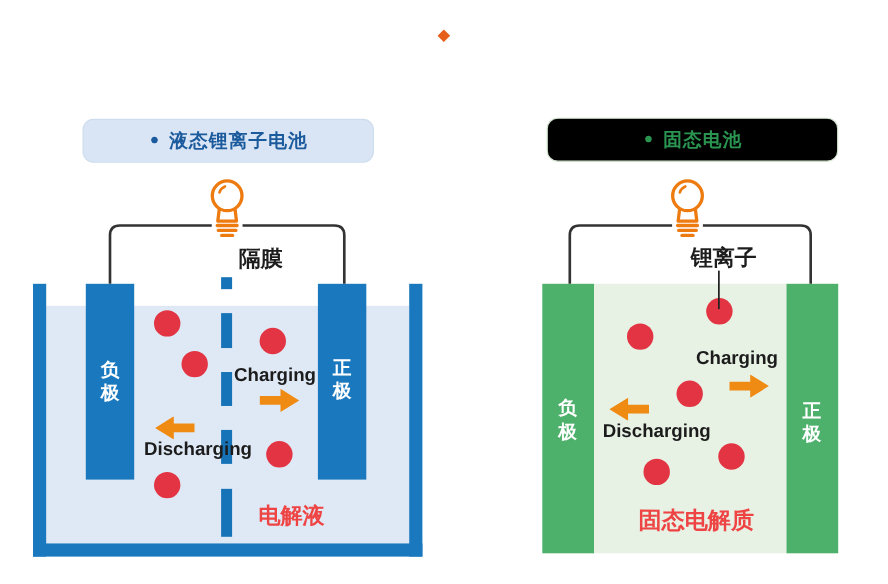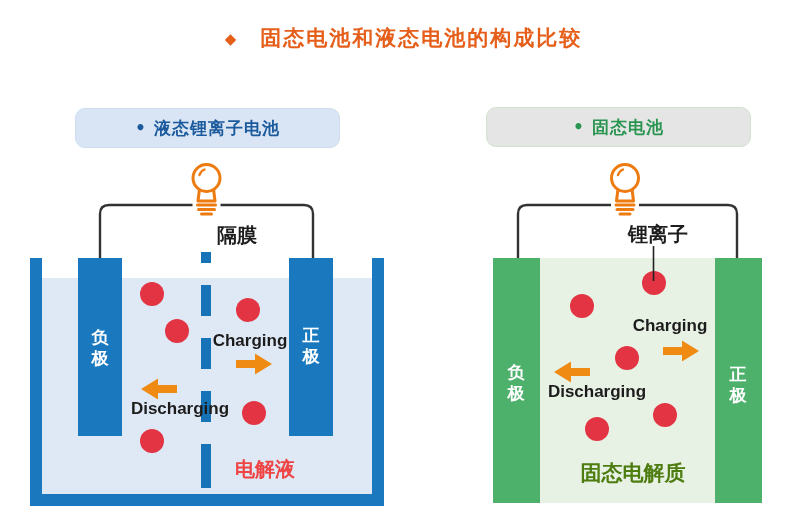--- a/index.html
+++ b/index.html
@@ -9,21 +9,21 @@
   
   .title-row{left:0;right:0;top:24px;display:flex;justify-content:center;align-items:center;gap:24px;}
   .title-diamond{color:#e55f1a;font-size:15px;line-height:1;}
   .title-text{color:#e55f1a;font-size:21px;font-weight:bold;letter-spacing:2px;
               font-family:"DejaVu Sans","Liberation Sans",sans-serif;}
   
   .badge{height:38px;width:263px;border-radius:10px;display:flex;align-items:center;justify-content:center;
          font-size:17px;font-weight:bold;letter-spacing:1px;
          font-family:"DejaVu Sans","Liberation Sans",sans-serif;}
   .badge-liquid{left:75px;top:108px;background:#d9e5f4;border:1px solid #cddded;color:#1b5a9c;}
-  .badge-solid{left:486px;top:107px;background:#e5e5e5;border:1px solid #d2e4cd;color:#2a9551;}
+  .badge-solid{left:497px;top:107px;background:#000000;border:1px solid #d2e4cd;color:#2a9551;}
   
   .lq-liquid{left:42px;top:278px;width:330px;height:216px;background:#dfe9f5;}
   .lq-wall-left{left:30px;top:258px;width:12px;height:248px;background:#1a79be;}
   .lq-wall-right{left:372px;top:258px;width:12px;height:248px;background:#1a79be;}
   .lq-wall-bottom{left:30px;top:494px;width:354px;height:12px;background:#1a79be;}
   .electrode-blue{background:#1a79be;top:258px;width:44px;height:178px;}
   .el-lq-neg{left:78px;}
   .el-lq-pos{left:289px;}
   .separator{left:201px;top:252px;width:10px;height:236px;
              background:repeating-linear-gradient(180deg,#1673b8 0 31px,transparent 31px 53px);
@@ -36,38 +36,37 @@
   
   .electrode-label{color:#ffffff;font-size:17px;font-weight:bold;line-height:1.25;text-align:center;
                    white-space:pre-line;transform:translate(-50%,-50%);
                    font-family:"DejaVu Sans","Liberation Sans",sans-serif;}
   
   .cn-label{transform:translate(-50%,-50%);white-space:nowrap;font-weight:bold;
             font-family:"DejaVu Sans","Liberation Sans",sans-serif;}
   .lbl-separator{left:205px;top:235px;font-size:20px;color:#1d1d1d;margin-left:32px;}
   .lbl-ion{left:658px;top:234px;font-size:20px;color:#1d1d1d;text-align:right;}
   .lbl-electrolyte{left:265px;top:469px;font-size:20px;color:#ef4444;}
-  .lbl-solid-electrolyte{left:633px;top:473px;font-size:21px;color:#4d7c0f;}
+  .lbl-solid-electrolyte{left:633px;top:473px;font-size:21px;color:#ef4444;}
   .en-label{transform:translate(-50%,-50%);white-space:nowrap;font-weight:bold;font-size:17px;color:#1c1c1c;}
   .lbl-chg-l{left:250px;top:341px;} .lbl-dis-l{left:180px;top:409px;}
   .lbl-chg-r{left:670px;top:326px;} .lbl-dis-r{left:597px;top:392px;}
   .arrow{transform:translate(-50%,-50%);}
   .arr-chg-l{left:254px;top:364px;} .arr-dis-l{left:159px;top:389px;}
   .arr-chg-r{left:681px;top:351px;} .arr-dis-r{left:572px;top:372px;}
   .ion{position:absolute;width:24px;height:24px;border-radius:50%;background:#e23443;}
   #wire-overlay{left:0;top:0;pointer-events:none;}
 </style>
 </head>
 <body>
 
 <div id="canvas">
 
   <div class="abs title-row">
     <span class="title-diamond">◆</span>
-    <span class="title-text">固态电池和液态电池的构成比较</span>
   </div>
 
   <div class="abs badge badge-liquid">
     <span>• 液态锂离子电池</span>
   </div>
   <div class="abs badge badge-solid">
     <span>• 固态电池</span>
   </div>
 
   <div class="abs lq-liquid"></div>

